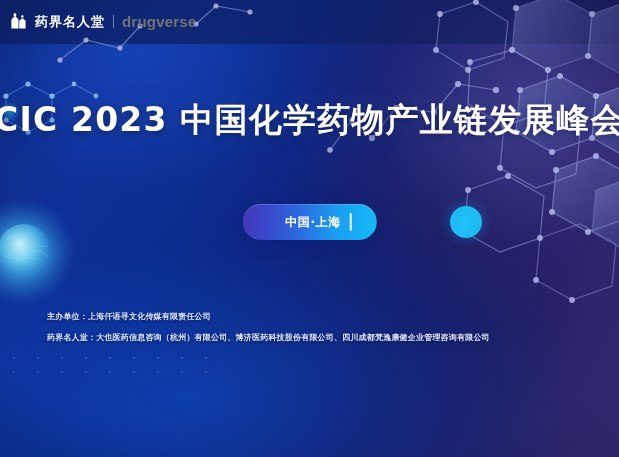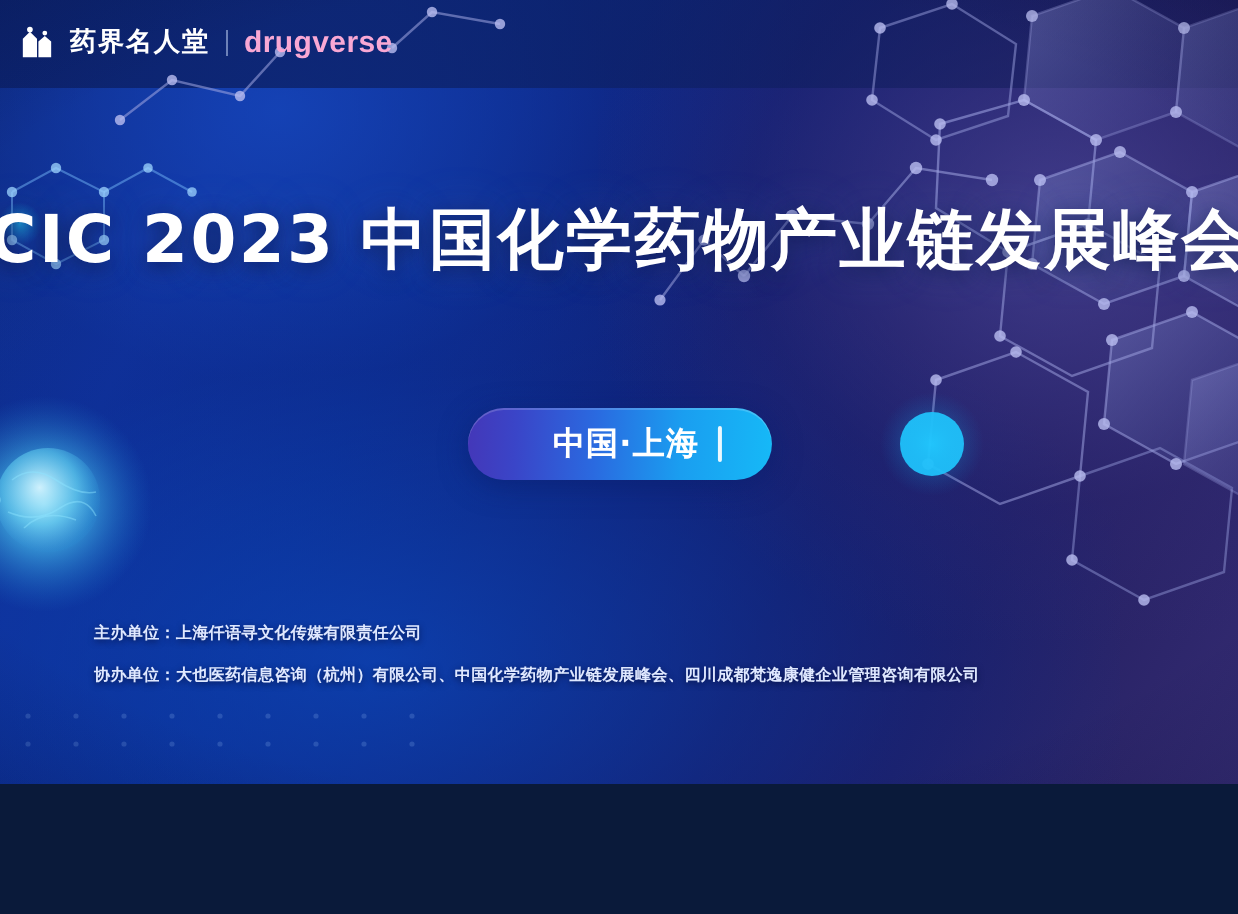--- a/index.html
+++ b/index.html
@@ -1,19 +1,19 @@
 <!DOCTYPE html>
 <html><head>
 <meta charset="utf-8">
 <style>
   html,body{margin:0;padding:0;background:#0a1a3a;}
   body{width:619px;height:457px;overflow:hidden;font-family:"Liberation Sans","DejaVu Sans",sans-serif;}
 
   .poster{
-    position:relative;width:619px;height:392px;overflow:hidden;
+    position:relative;width:619px;height:457px;overflow:hidden;
     background:
       radial-gradient(ellipse 420px 300px at 86% 14%, rgba(70,60,140,0.85) 0%, rgba(40,32,95,0.45) 45%, rgba(18,20,70,0) 72%),
       radial-gradient(ellipse 330px 260px at 96% 48%, rgba(58,48,120,0.55) 0%, rgba(25,25,80,0) 70%),
       radial-gradient(ellipse 500px 380px at 10% 78%, rgba(10,60,150,0.55) 0%, rgba(8,35,110,0) 70%),
       linear-gradient(160deg,#0d2croll 0%, #0d2c78 0%, #102a86 22%, #0c2378 45%, #0b2b8e 62%, #0a3296 78%, #0b2f8d 100%);
   }
   .bg-deep{
     position:absolute;inset:0;
     background:linear-gradient(115deg,#0d2a7e 0%,#10309a 18%,#0c2a8c 34%,#111f72 52%,#171a63 66%,#201d62 78%,#2a2468 88%,#342b72 100%);
   }
@@ -43,21 +43,21 @@
   
   .logo-row{position:absolute;left:10px;top:13px;display:flex;align-items:center;gap:8px;}
   .logo-mark{width:17px;height:17px;flex:0 0 auto;}
   .logo-cn{
     font-family:"DejaVu Sans","Liberation Sans",sans-serif;
     font-size:13px;font-weight:700;color:#ffffff;letter-spacing:1px;line-height:1;
     white-space:nowrap;
   }
   .logo-sep{width:1px;height:13px;background:rgba(190,205,240,0.55);}
   .logo-en{
-    font-size:15px;font-weight:700;color:#f9a8d4;letter-spacing:.2px;line-height:1;
+    font-size:15px;font-weight:700;color:#737373;letter-spacing:.2px;line-height:1;
     white-space:nowrap;
   }
 
   
   .title-cn{
     position:absolute;left:50%;top:103px;transform:translateX(-50%);
     white-space:nowrap;
     font-family:"DejaVu Sans","Liberation Sans",sans-serif;
     font-size:33px;font-weight:700;color:#ffffff;letter-spacing:1.2px;line-height:1;
     text-shadow:0 2px 10px rgba(10,20,70,0.75), 0 0 22px rgba(120,170,255,0.25);
@@ -73,21 +73,21 @@
   .badge{
     position:absolute;left:50%;top:204px;transform:translateX(-50%);
     height:36px;padding:0 25px;border-radius:18px;
     display:flex;align-items:center;justify-content:center;gap:9px;
     background:linear-gradient(93deg,#4437b8 0%,#3a45c8 16%,#2a6ae0 42%,#1a9ef0 70%,#16b9f7 100%);
     box-shadow:0 3px 14px rgba(10,30,110,0.55), inset 0 1px 0 rgba(255,255,255,0.18);
     white-space:nowrap;
   }
   .badge-text{
     font-family:"DejaVu Sans","Liberation Sans",sans-serif;
-    font-size:16px;font-weight:700;color:#ffffff;letter-spacing:.6px;line-height:1;margin-left:18px;
+    font-size:12px;font-weight:700;color:#ffffff;letter-spacing:.6px;line-height:1;margin-left:18px;
   }
   .badge-div{width:2px;height:18px;background:#ffffff;opacity:.92;border-radius:1px;}
 
   
   .org{
     position:absolute;left:47px;white-space:nowrap;
     font-family:"DejaVu Sans","Liberation Sans",sans-serif;
     font-size:8px;font-weight:700;color:#dfe8ff;letter-spacing:.2px;line-height:1;
     text-shadow:0 1px 3px rgba(5,15,60,0.8);
   }
@@ -268,15 +268,15 @@
   </div>
 
   <div class="title-cn">CIC 2023 中国化学药物产业链发展峰会</div>
 
   <div class="badge">
     <span class="badge-text">中国·上海</span>
     <span class="badge-div"></span>
   </div>
 
   <div class="org org-1">主办单位：上海仟语寻文化传媒有限责任公司</div>
-  <div class="org org-2">协办单位：大也医药信息咨询（杭州）有限公司、中国化学药物产业链发展峰会、四川成都梵逸康健企业管理咨询有限公司</div>
+  <div class="org org-2">药界名人堂：大也医药信息咨询（杭州）有限公司、博济医药科技股份有限公司、四川成都梵逸康健企业管理咨询有限公司</div>
 
 </div>
 
 </body></html>

